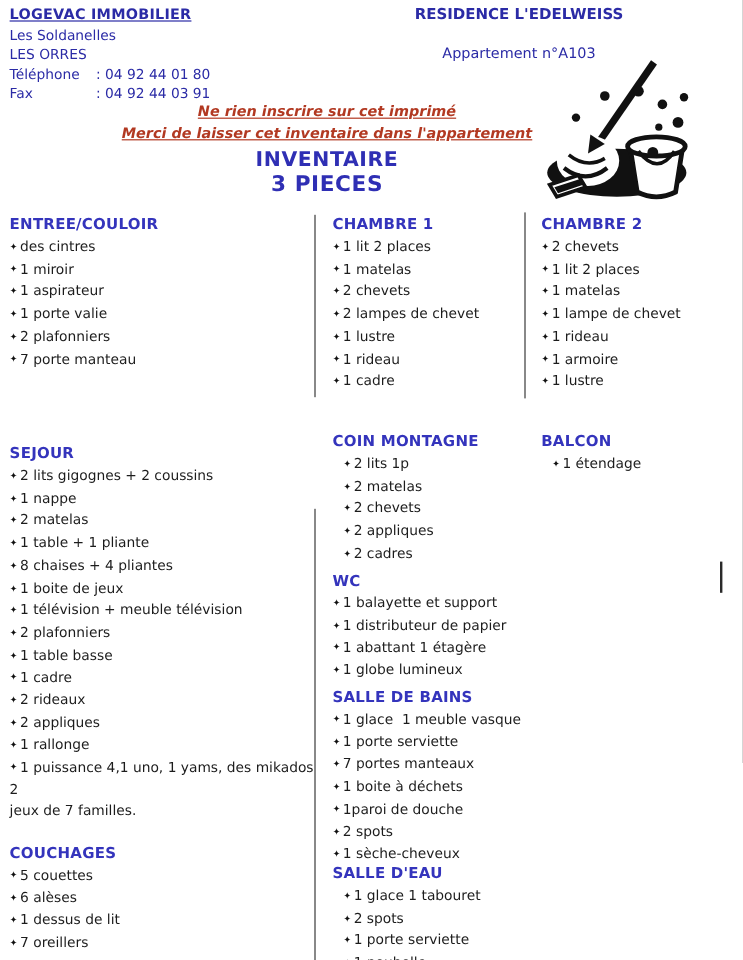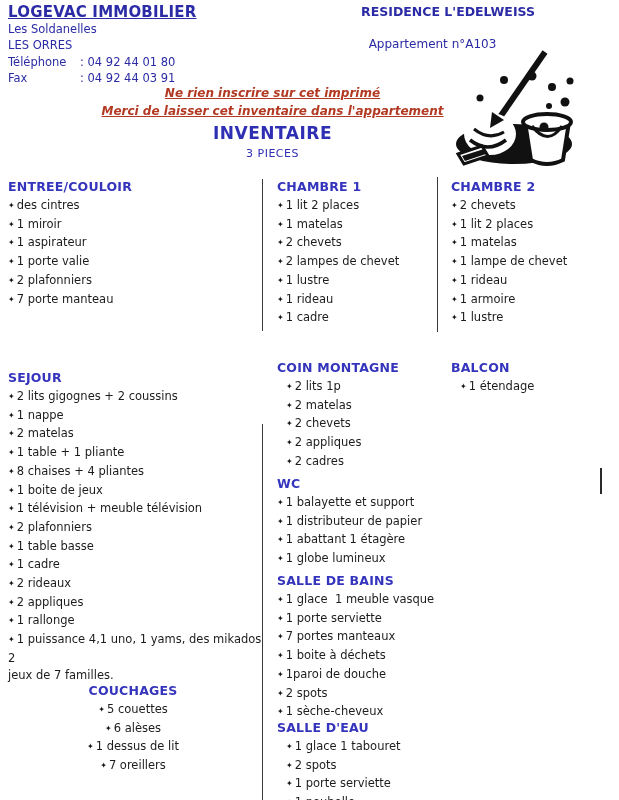--- a/index.html
+++ b/index.html
@@ -3,31 +3,31 @@
 <meta charset="utf-8">
 <style>
   html,body{margin:0;padding:0;background:#888;}
   .page{
     position:relative;width:619px;height:800px;background:#ffffff;
     font-family:"DejaVu Sans",sans-serif;overflow:hidden;margin:0 auto;
     color:#1c1c1c;
   }
   
   .agency{position:absolute;left:8px;top:4px;color:#2b2ba6;font-size:11.5px;line-height:16.5px;}
-  .agency .company{font-weight:bold;font-size:15px;text-decoration:underline;letter-spacing:.2px;}
+  .agency .company{font-weight:bold;font-size:12px;text-decoration:underline;letter-spacing:.2px;}
   .agency .contact-label{display:inline-block;width:72px;}
   
   .residence-block{position:absolute;left:330px;top:4px;width:205px;text-align:center;color:#2b2ba6;}
-  .residence{font-weight:bold;font-size:12.5px;text-align:right;}
+  .residence{font-weight:bold;font-size:12.5px;}
   .apartment{font-weight:normal;font-size:12px;margin-top:18px;}
   
   .center-block{position:absolute;left:0;top:84px;width:545px;text-align:center;}
   .notice-line{color:#b23922;font-style:italic;font-weight:bold;font-size:12px;line-height:18px;text-decoration:underline;}
   .doc-title{color:#2f2fb4;font-weight:bold;font-size:17px;line-height:22px;margin-top:2px;letter-spacing:.5px;}
-  .doc-subtitle{color:#2f2fb4;font-weight:normal;font-size:11px;line-height:20px;letter-spacing:.5px;}
+  .doc-subtitle{color:#2f2fb4;font-weight:bold;font-size:18px;line-height:20px;letter-spacing:.5px;}
   
   .section{position:absolute;}
   .heading{color:#3434bc;font-weight:bold;font-size:12.5px;line-height:18px;margin-bottom:1px;letter-spacing:.2px;}
   .item{font-size:11.5px;line-height:16.7px;white-space:pre-wrap;}
   .bullet{font-size:8px;margin-right:2px;position:relative;top:-1px;color:#111;}
   .items.indent{padding-left:9px;}
   
   .vline{position:absolute;width:1px;background:#3a3a3a;}
   .stray-mark{position:absolute;width:2px;background:#2a2a2a;}
   
@@ -137,21 +137,21 @@
         <div class="item"><span class="bullet">✦</span><span class="item-text">1 table basse</span></div>
         <div class="item"><span class="bullet">✦</span><span class="item-text">1 cadre</span></div>
         <div class="item"><span class="bullet">✦</span><span class="item-text">2 rideaux</span></div>
         <div class="item"><span class="bullet">✦</span><span class="item-text">2 appliques</span></div>
         <div class="item"><span class="bullet">✦</span><span class="item-text">1 rallonge</span></div>
         <div class="item"><span class="bullet">✦</span><span class="item-text">1 puissance 4,1 uno, 1 yams, des mikados 2
 jeux de 7 familles.</span></div>
       </div>
   </div>
 
-  <div class="section" style="left:8px;top:682px;width:250px;text-align:center;">
+  <div class="section" style="left:8px;top:702px;width:250px;">
     <div class="heading">COUCHAGES</div>
     <div class="items">
         <div class="item"><span class="bullet">✦</span><span class="item-text">5 couettes</span></div>
         <div class="item"><span class="bullet">✦</span><span class="item-text">6 alèses</span></div>
         <div class="item"><span class="bullet">✦</span><span class="item-text">1 dessus de lit</span></div>
         <div class="item"><span class="bullet">✦</span><span class="item-text">7 oreillers</span></div>
       </div>
   </div>
 
   <div class="section" style="left:277px;top:359px;width:160px;">

